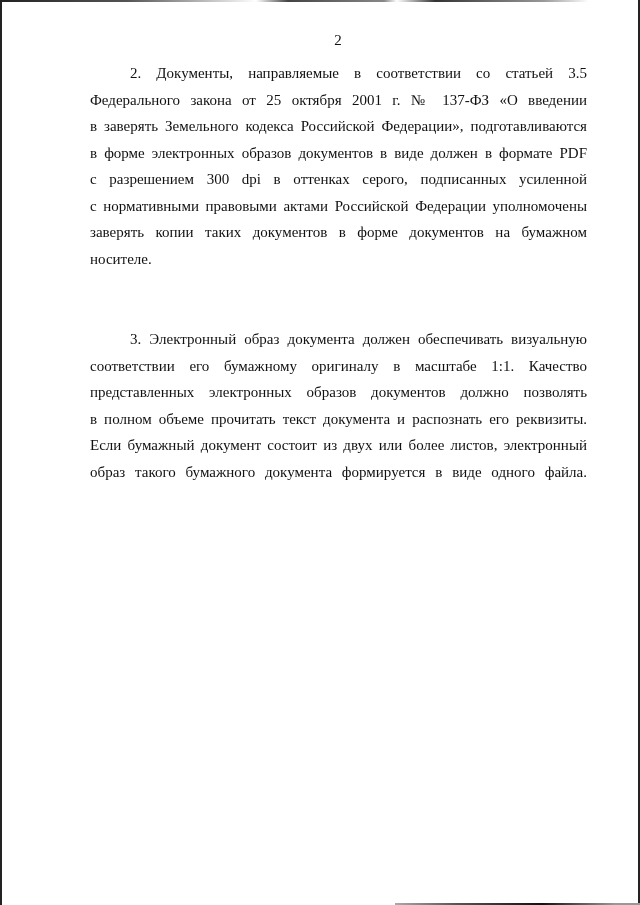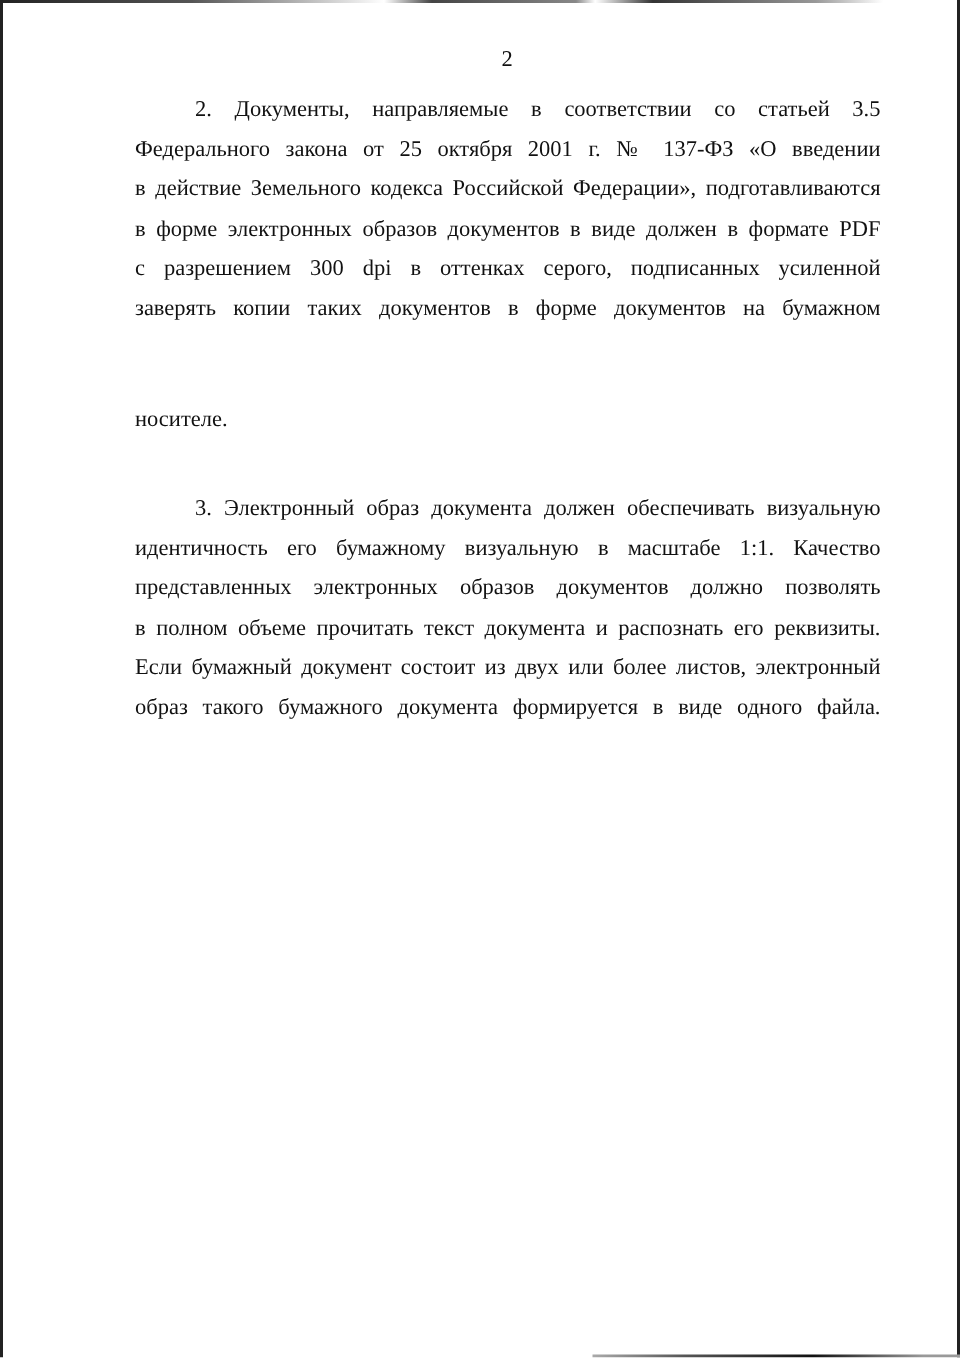--- a/index.html
+++ b/index.html
@@ -59,21 +59,20 @@
       line-height: 26.5px;
       white-space: nowrap;
       text-align: justify;
       text-align-last: justify;
     }
     .line.first {
       padding-left: 40px;
     }
     .line.last {
       text-align-last: left;
-      margin-top: 48px;
     }
     .line.full-last {
       text-align-last: justify;
     }
     #para-1 { top: 60px; }
     #para-2 { top: 290px; margin-top: 36px; }
   </style>
 </head>
 <body>
 
@@ -81,28 +80,29 @@
   <div class="scan-edge-top"></div>
   <div class="scan-edge-left"></div>
   <div class="scan-edge-right"></div>
   <div class="scan-edge-bottom"></div>
 
   <div class="page-number">2</div>
 
   <div class="body-text" id="para-1">
     <div class="line first">2. Документы, направляемые в соответствии со статьей 3.5</div>
     <div class="line">Федерального закона от 25 октября 2001 г. № 137-ФЗ «О введении</div>
-    <div class="line">в действие Земельного кодекса Российской Федерации», подготавливаются</div>
+    <div class="line">в заверять Земельного кодекса Российской Федерации», подготавливаются</div>
     <div class="line">в форме электронных образов документов в виде должен в формате PDF</div>
     <div class="line">с разрешением 300 dpi в оттенках серого, подписанных усиленной</div>
+    <div class="line">с нормативными правовыми актами Российской Федерации уполномочены</div>
     <div class="line">заверять копии таких документов в форме документов на бумажном</div>
     <div class="line last">носителе.</div>
   </div>
 
   <div class="body-text" id="para-2">
     <div class="line first">3. Электронный образ документа должен обеспечивать визуальную</div>
-    <div class="line">идентичность его бумажному визуальную в масштабе 1:1. Качество</div>
+    <div class="line">соответствии его бумажному оригиналу в масштабе 1:1. Качество</div>
     <div class="line">представленных электронных образов документов должно позволять</div>
     <div class="line">в полном объеме прочитать текст документа и распознать его реквизиты.</div>
     <div class="line">Если бумажный документ состоит из двух или более листов, электронный</div>
     <div class="line full-last">образ такого бумажного документа формируется в виде одного файла.</div>
   </div>
 </div>
 
 </body></html>

